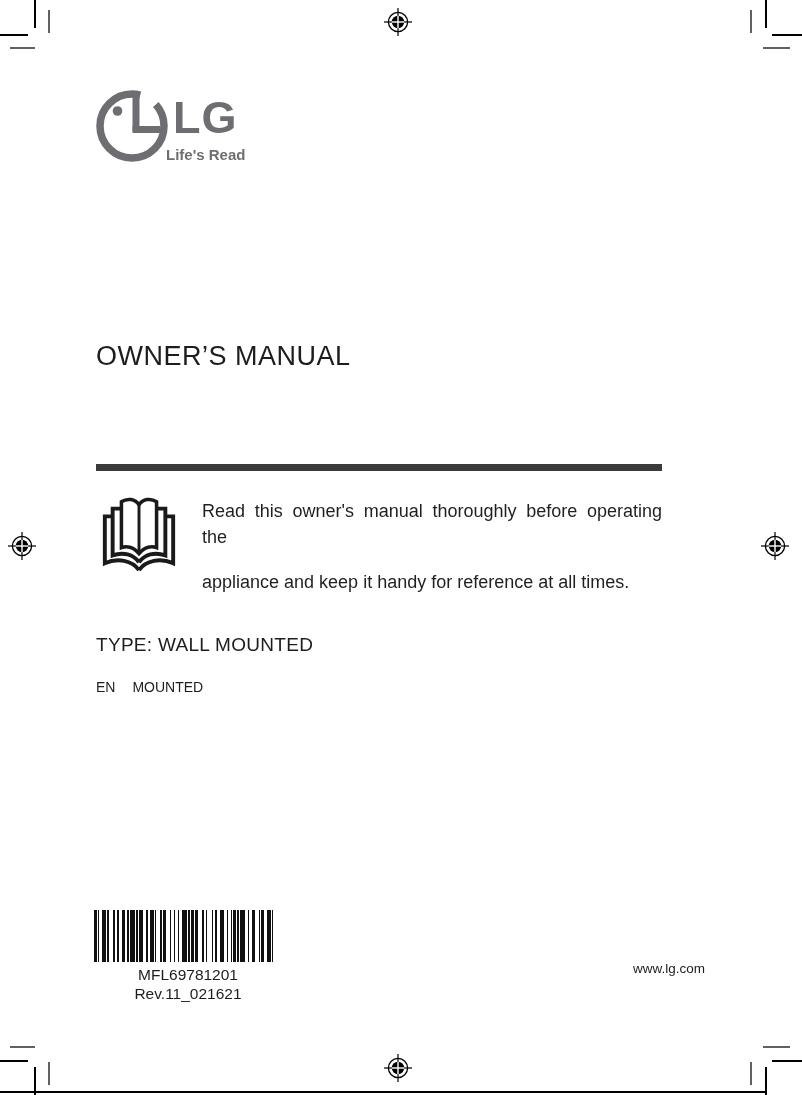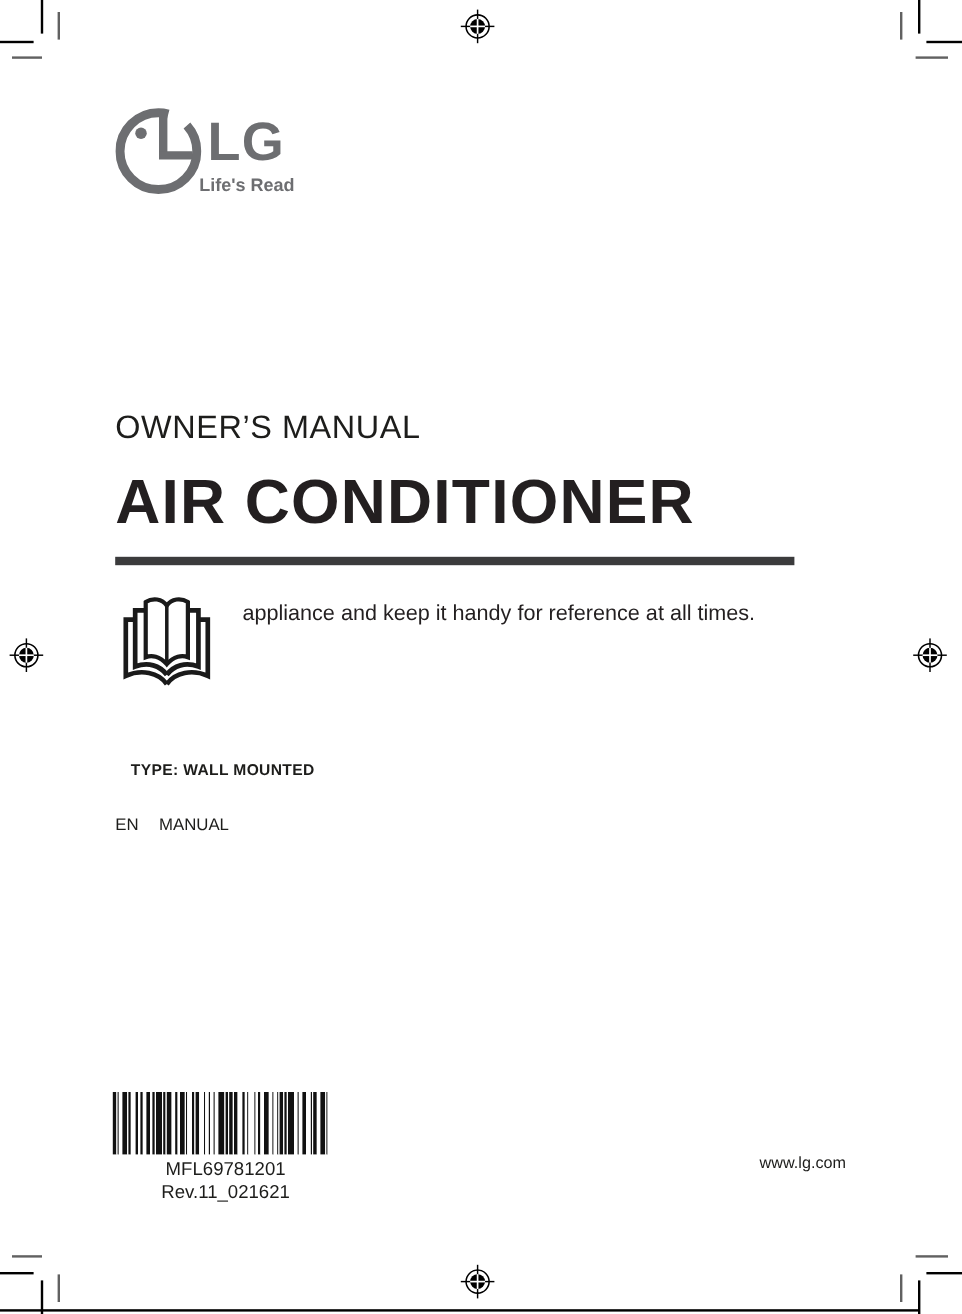--- a/index.html
+++ b/index.html
@@ -40,24 +40,24 @@
     position:absolute; left:96px; top:464px; width:566px; height:7px; background:#3b3b3c;
   }
 
   
   .book-icon { position:absolute; left:96px; top:492px; width:86px; height:82px; }
   .notice-text {
     position:absolute; left:202px; top:498px; width:460px;
     font-size:18px; line-height:26px; color:#231f20;
   }
   .notice-line1 { text-align:justify; text-align-last:justify; }
-  .notice-line2 { text-align:left; }
-
-  
-  .type-label { position:absolute; left:109px; top:634px; font-size:13px; letter-spacing:0.3px;font-weight:bold; }
+  .notice-line2 { text-align:left;margin-top:19px; }
+
+  
+  .type-label { position:absolute; left:96px; top:634px; font-size:19px; letter-spacing:0.3px; }
   .language-row { position:absolute; left:96px; top:679px; font-size:14px; display:flex; gap:17px; }
 
   
   .barcode { position:absolute; left:94px; top:910px; width:183px; height:52px; display:flex; }
   .barcode div { flex-basis:0; height:100%; }
   .bc-bar { background:#111111; }
   .bc-space { background:#ffffff; }
   .part-number { position:absolute; left:94px; top:966px; width:188px; text-align:center; font-size:15.5px; }
   .revision    { position:absolute; left:94px; top:985px; width:188px; text-align:center; font-size:15.5px; }
   .website   { position:absolute; right:97px; top:961px; font-size:13.5px; text-align:right; }
@@ -128,41 +128,41 @@
   <svg class="logo-symbol" viewBox="0 0 72 72">
     <circle cx="36" cy="36" r="32" fill="none" stroke="#6d6e71" stroke-width="7.5" pathLength="360" stroke-dasharray="285 33"></circle>
     <line x1="40" y1="2" x2="40" y2="41" stroke="#6d6e71" stroke-width="7"></line>
     <line x1="36.5" y1="39.5" x2="64.5" y2="39.5" stroke="#6d6e71" stroke-width="7"></line>
     <circle cx="21.5" cy="21" r="4.8" fill="#6d6e71"></circle>
   </svg>
   <div class="logo-letters">LG</div>
   <div class="logo-tagline">Life's Read</div>
 
   <div class="subtitle">OWNER’S MANUAL</div>
-  <div class="main-title">AIR CONDITIONER</div>
   <div class="title-rule"></div>
 
   <svg class="book-icon" viewBox="0 0 88 84">
     <g fill="none" stroke="#1a1a1a" stroke-width="4" stroke-linejoin="miter">
       <path d="M18 25 L9 25 L9 73 C22 67 37 70 44 80"></path>
       <path d="M70 25 L79 25 L79 73 C66 67 51 70 44 80"></path>
       <path d="M26 17 L17 17 L17 65 C28 61 38 64 44 72"></path>
       <path d="M62 17 L71 17 L71 65 C60 61 50 64 44 72"></path>
     </g>
     <path d="M44 63 C38 56 31 55 26 57 L26 10 C32 6 40 7 44 13 C48 7 56 6 62 10 L62 57 C57 55 50 56 44 63 Z" fill="#ffffff" stroke="#1a1a1a" stroke-width="3.6"></path>
     <line x1="44" y1="13" x2="44" y2="63" stroke="#1a1a1a" stroke-width="3"></line>
   </svg>
   <div class="notice-text">
+    <div class="notice-line1">Read this owner's manual thoroughly before operating the</div>
     <div class="notice-line2">appliance and keep it handy for reference at all times.</div>
   </div>
 
   <div class="type-label">TYPE: WALL MOUNTED</div>
   <div class="language-row">
     <span>EN</span>
-    <span>MANUAL</span>
+    <span>MOUNTED</span>
   </div>
 
   <div class="barcode" id="barcode">
       <div class="bc-bar" style="flex-grow: 2;"></div>
       <div class="bc-space" style="flex-grow: 1;"></div>
       <div class="bc-bar" style="flex-grow: 1;"></div>
       <div class="bc-space" style="flex-grow: 2;"></div>
       <div class="bc-bar" style="flex-grow: 3;"></div>
       <div class="bc-space" style="flex-grow: 1;"></div>
       <div class="bc-bar" style="flex-grow: 1;"></div>

